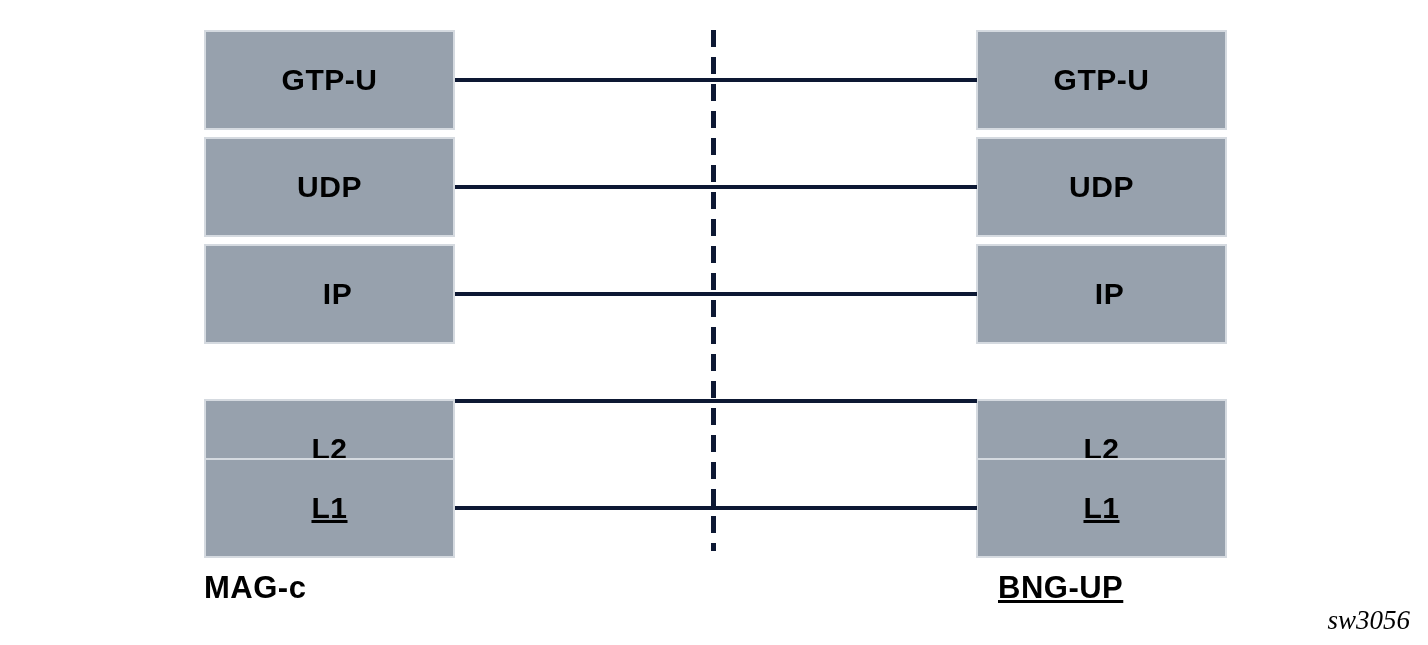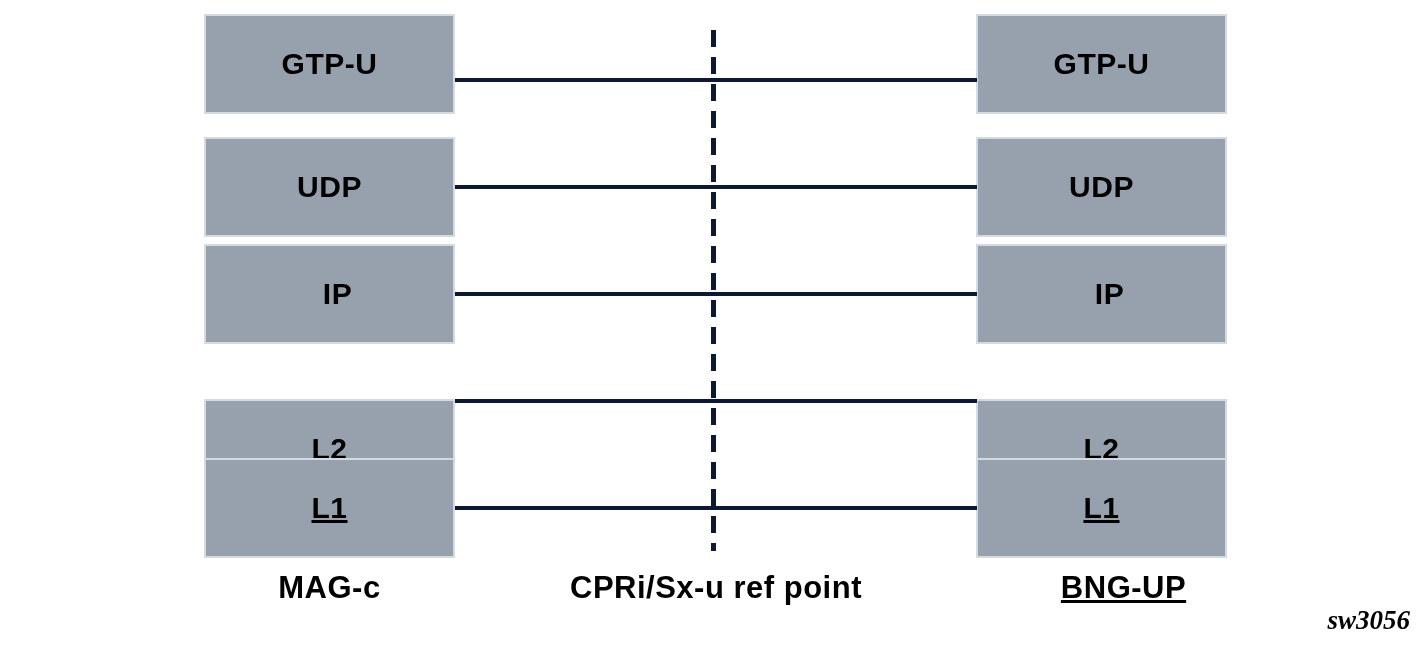--- a/index.html
+++ b/index.html
@@ -25,21 +25,21 @@
     display: flex;
     align-items: center;
     justify-content: center;
     font-weight: bold;
     font-size: 30px;
     letter-spacing: 0.5px;
     color: #000000;
   }
   .left-col  { left: 204px; }
   .right-col { left: 976px; }
-  .row-0 { top: 14px; }
+  .row-0 { top: 30px; }
   .row-1 { top: 137px; }
   .row-2 { top: 244px; padding-left: 16px; }
   .row-3 { top: 351px; margin-top: 48px; }
   .row-4 { top: 458px; text-decoration: underline; }
   .conn {
     position: absolute;
     left: 455px;
     width: 522px;
     height: 4px;
     background: var(--line, #0D1833);
@@ -61,34 +61,33 @@
       transparent 17px 27px
     );
   }
   .col-label {
     position: absolute;
     top: 570px;
     font-weight: bold;
     font-size: 31px;
     letter-spacing: 0.5px;
     color: #000000;
-    text-align: center;
+    text-align: left;
   }
   .col-label.left-lbl  { left: 204px; width: 251px; }
   .col-label.mid-lbl   { left: 455px; width: 522px; }
   .col-label.right-lbl { left: 998px; width: 251px; text-decoration: underline; }
   .fig-id {
     position: absolute;
     right: 18px;
     top: 605px;
     font-family: "Liberation Serif", serif;
     font-style: italic;
     font-size: 27px;
     color: #000000;
-    font-weight: bold;
   }
 </style>
 </head>
 <body>
 
 <div class="canvas" style="--box-fill: #97A1AD; --box-border: #D5DAE0; --line: #0D1833; --bg: #FFFFFF;">
 
   <div class="layer-box left-col row-0">
     <span>GTP-U</span>
   </div>
@@ -123,18 +122,17 @@
 
   <div class="conn conn-0"></div>
   <div class="conn conn-1"></div>
   <div class="conn conn-2"></div>
   <div class="conn conn-3"></div>
   <div class="conn conn-4"></div>
 
   <div class="dashed-line"></div>
 
   <div class="col-label left-lbl">MAG-c</div>
-  <div class="col-label mid-lbl">CPRi/Sx-u ref point</div>
   <div class="col-label right-lbl">BNG-UP</div>
 
   <div class="fig-id">sw3056</div>
 
 </div>
 
 </body></html>

